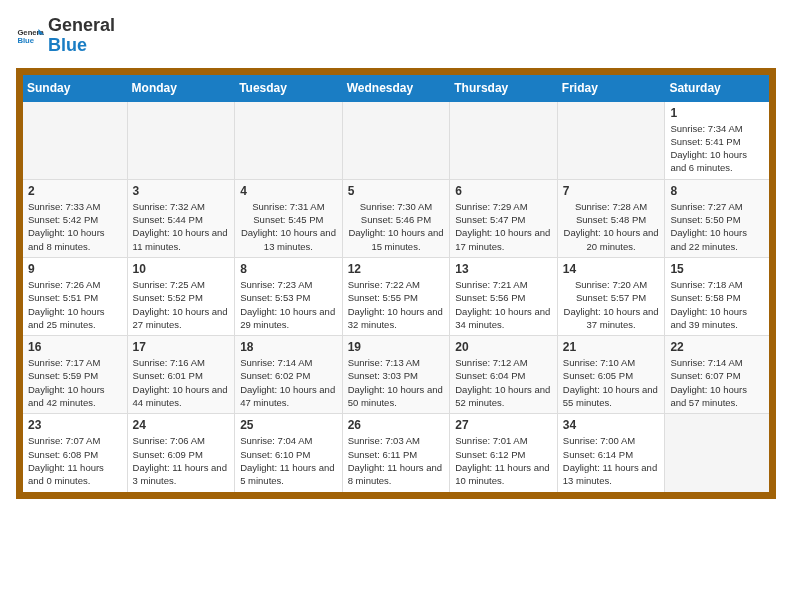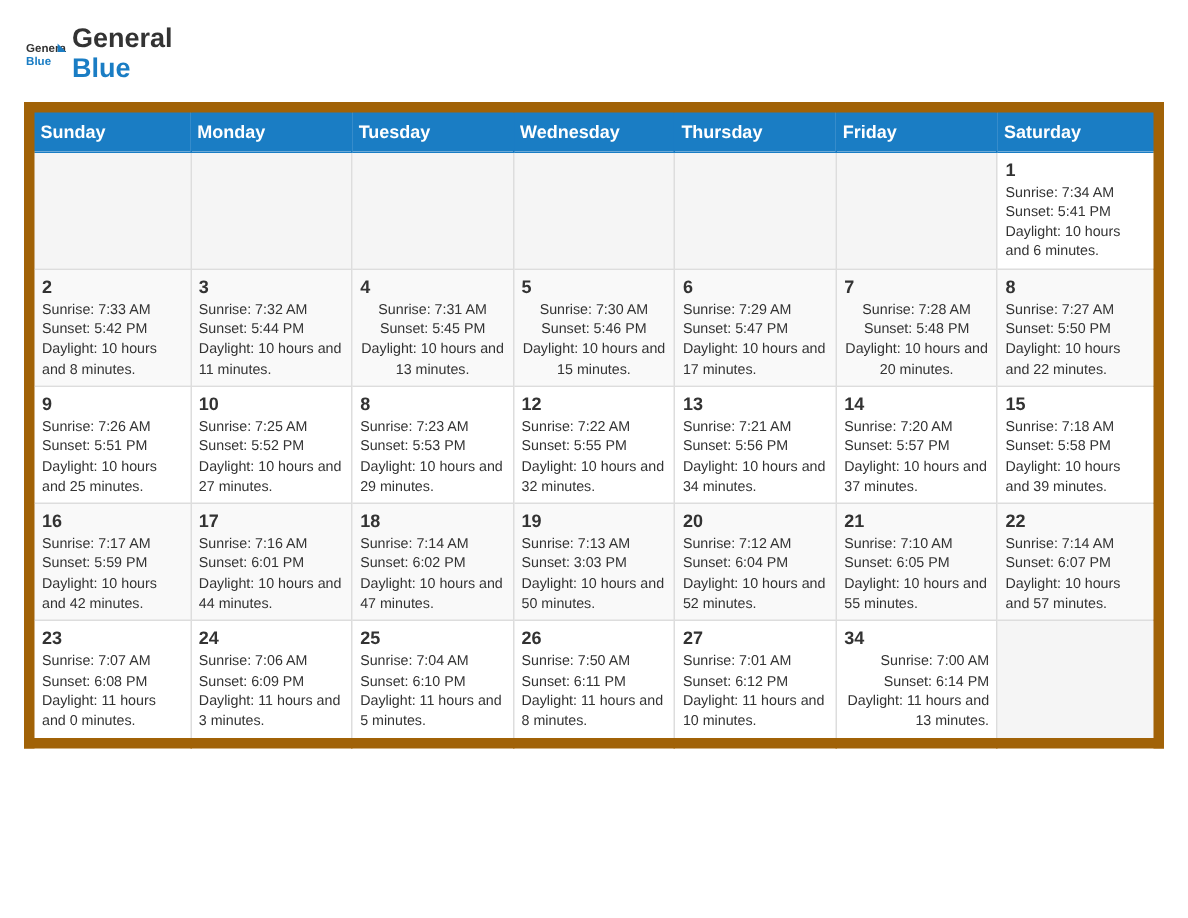--- a/index.html
+++ b/index.html
@@ -205,21 +205,21 @@
 Daylight: 10 hours and 32 minutes.</div>
         </td>
         <td>
           <span class="day-number">13</span>
           <div class="day-info" style="white-space: pre-line;">Sunrise: 7:21 AM
 Sunset: 5:56 PM
 Daylight: 10 hours and 34 minutes.</div>
         </td>
         <td>
           <span class="day-number">14</span>
-          <div class="day-info" style="white-space: pre-line;">Sunrise: 7:20 AM
+          <div class="day-info" style="white-space: pre-line; text-align: center;">Sunrise: 7:20 AM
 Sunset: 5:57 PM
 Daylight: 10 hours and 37 minutes.</div>
         </td>
         <td>
           <span class="day-number">15</span>
           <div class="day-info" style="white-space: pre-line;">Sunrise: 7:18 AM
 Sunset: 5:58 PM
 Daylight: 10 hours and 39 minutes.</div>
         </td>
       </tr>
@@ -281,32 +281,32 @@
 Daylight: 11 hours and 3 minutes.</div>
         </td>
         <td>
           <span class="day-number">25</span>
           <div class="day-info" style="white-space: pre-line;">Sunrise: 7:04 AM
 Sunset: 6:10 PM
 Daylight: 11 hours and 5 minutes.</div>
         </td>
         <td>
           <span class="day-number">26</span>
-          <div class="day-info" style="white-space: pre-line;">Sunrise: 7:50 AM
+          <div class="day-info" style="white-space: pre-line;">Sunrise: 7:03 AM
 Sunset: 6:11 PM
 Daylight: 11 hours and 8 minutes.</div>
         </td>
         <td>
           <span class="day-number">27</span>
           <div class="day-info" style="white-space: pre-line;">Sunrise: 7:01 AM
 Sunset: 6:12 PM
 Daylight: 11 hours and 10 minutes.</div>
         </td>
         <td>
           <span class="day-number">34</span>
-          <div class="day-info" style="white-space: pre-line; text-align: right;">Sunrise: 7:00 AM
+          <div class="day-info" style="white-space: pre-line;">Sunrise: 7:00 AM
 Sunset: 6:14 PM
 Daylight: 11 hours and 13 minutes.</div>
         </td>
         <td class="empty-cell"></td>
       </tr>
     </tbody>
 </table>
 
 </body></html>

